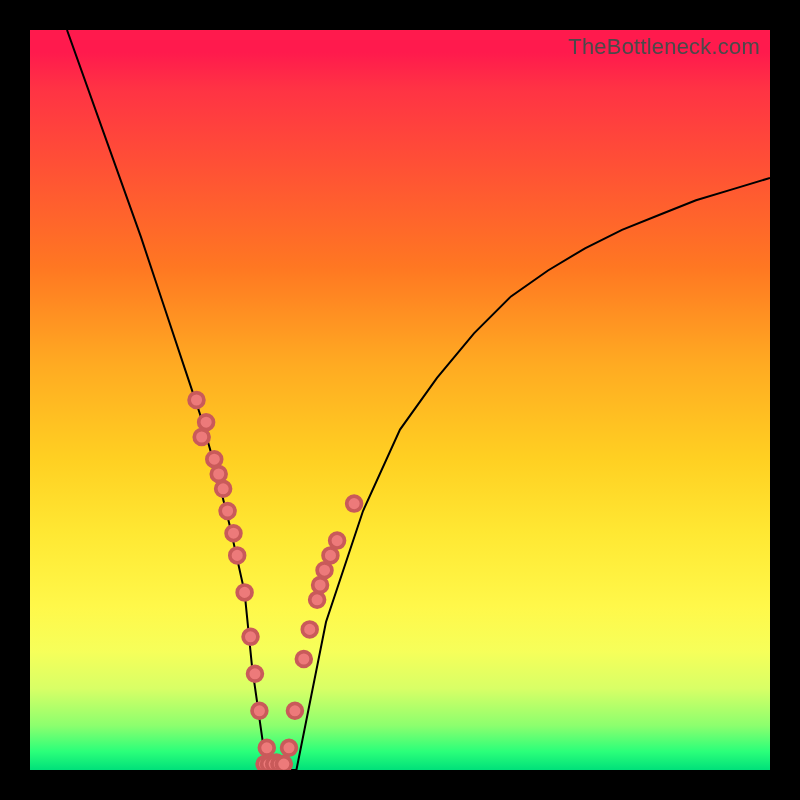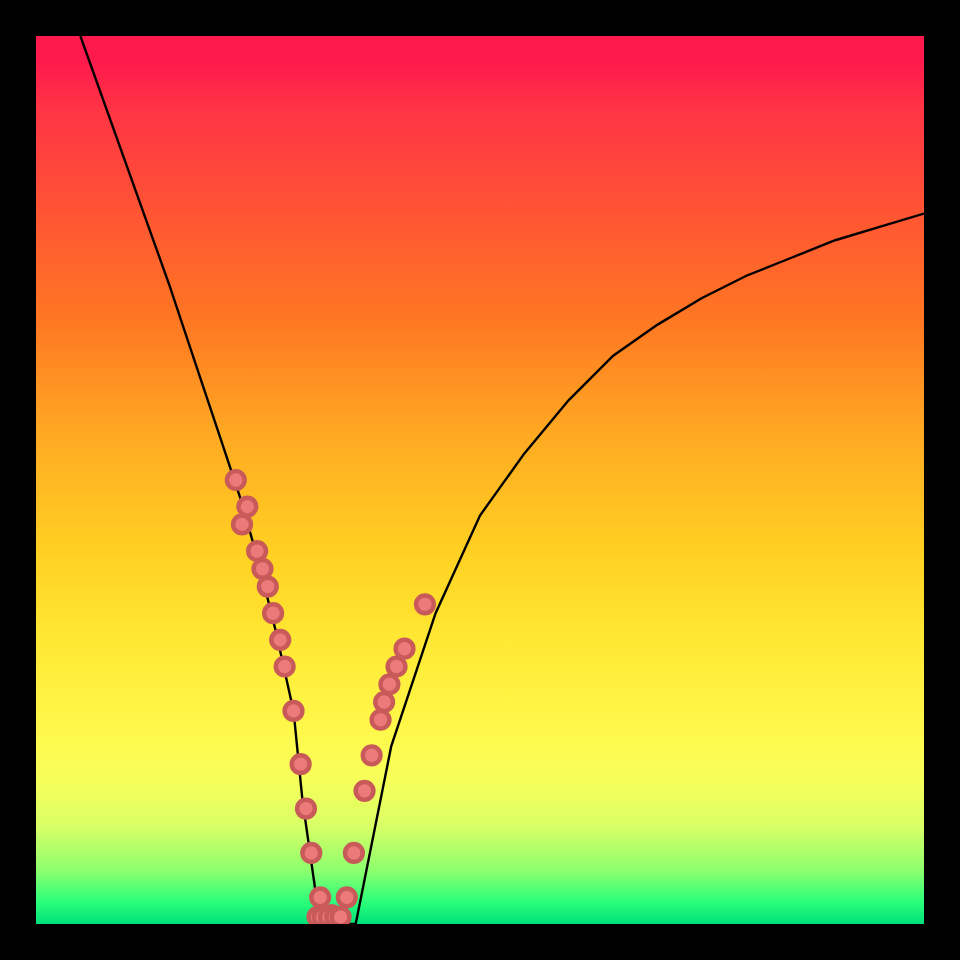--- a/index.html
+++ b/index.html
@@ -60,20 +60,21 @@
     fill: #ed7a7a;
     stroke: #c95a5a;
     stroke-width: 0.5;
   }
 </style>
 </head>
 <body>
 
 <div class="frame">
   <div class="plot">
+    <div class="watermark">TheBottleneck.com</div>
     <svg class="curve" viewBox="0 0 100 100" preserveAspectRatio="none">
       <g id="curve-path-g">
           <path d="M5.00 0.00 L10.00 14.00 L15.00 28.00 L18.00 37.00 L21.00 46.00 L23.00 52.00 L25.00 59.00 L27.00 67.00 L29.00 76.00 L30.00 86.00 L32.00 100.00 L34.00 100.00 L36.00 100.00 L38.00 90.00 L40.00 80.00 L45.00 65.00 L50.00 54.00 L55.00 47.00 L60.00 41.00 L65.00 36.00 L70.00 32.50 L75.00 29.50 L80.00 27.00 L85.00 25.00 L90.00 23.00 L95.00 21.50 L100.00 20.00" fill="none" stroke="#000" stroke-width="2" vector-effect="non-scaling-stroke"></path>
         </g>
       <g id="dots-g">
           <circle cx="22.50" cy="50.00" r="1" class="dot"></circle>
           <circle cx="23.80" cy="53.00" r="1" class="dot"></circle>
           <circle cx="23.20" cy="55.00" r="1" class="dot"></circle>
           <circle cx="24.90" cy="58.00" r="1" class="dot"></circle>
           <circle cx="25.50" cy="60.00" r="1" class="dot"></circle>

